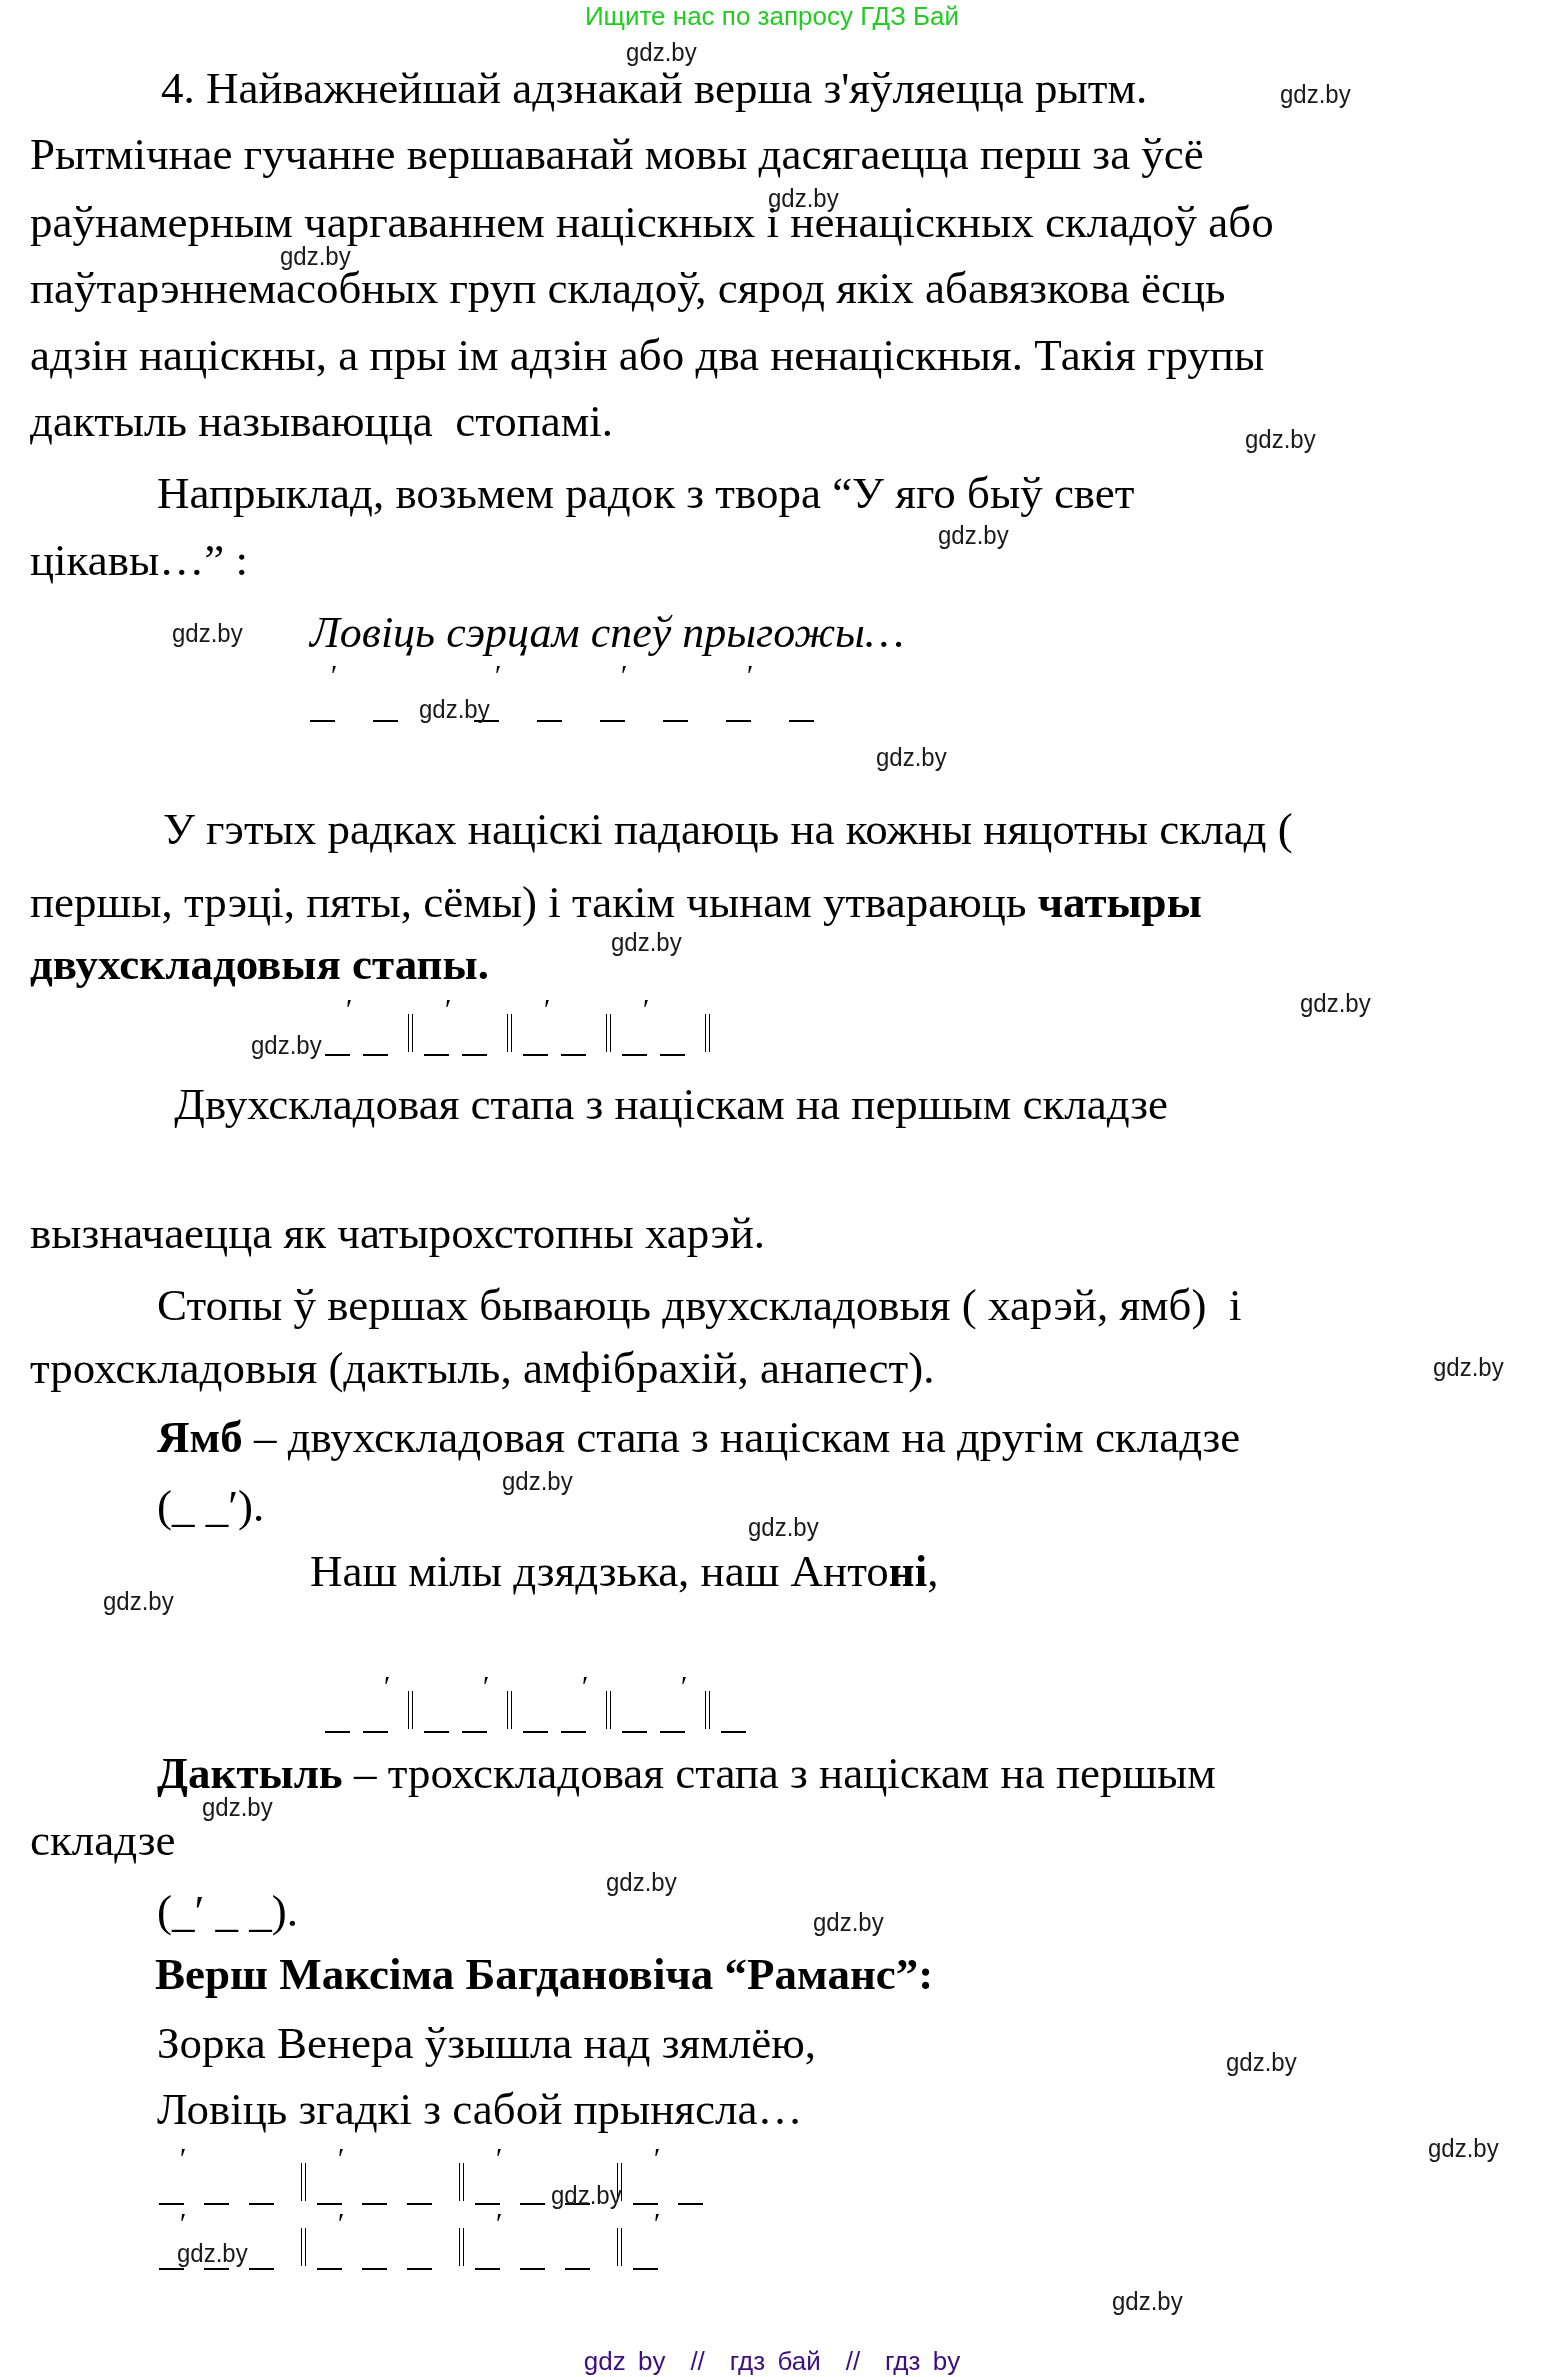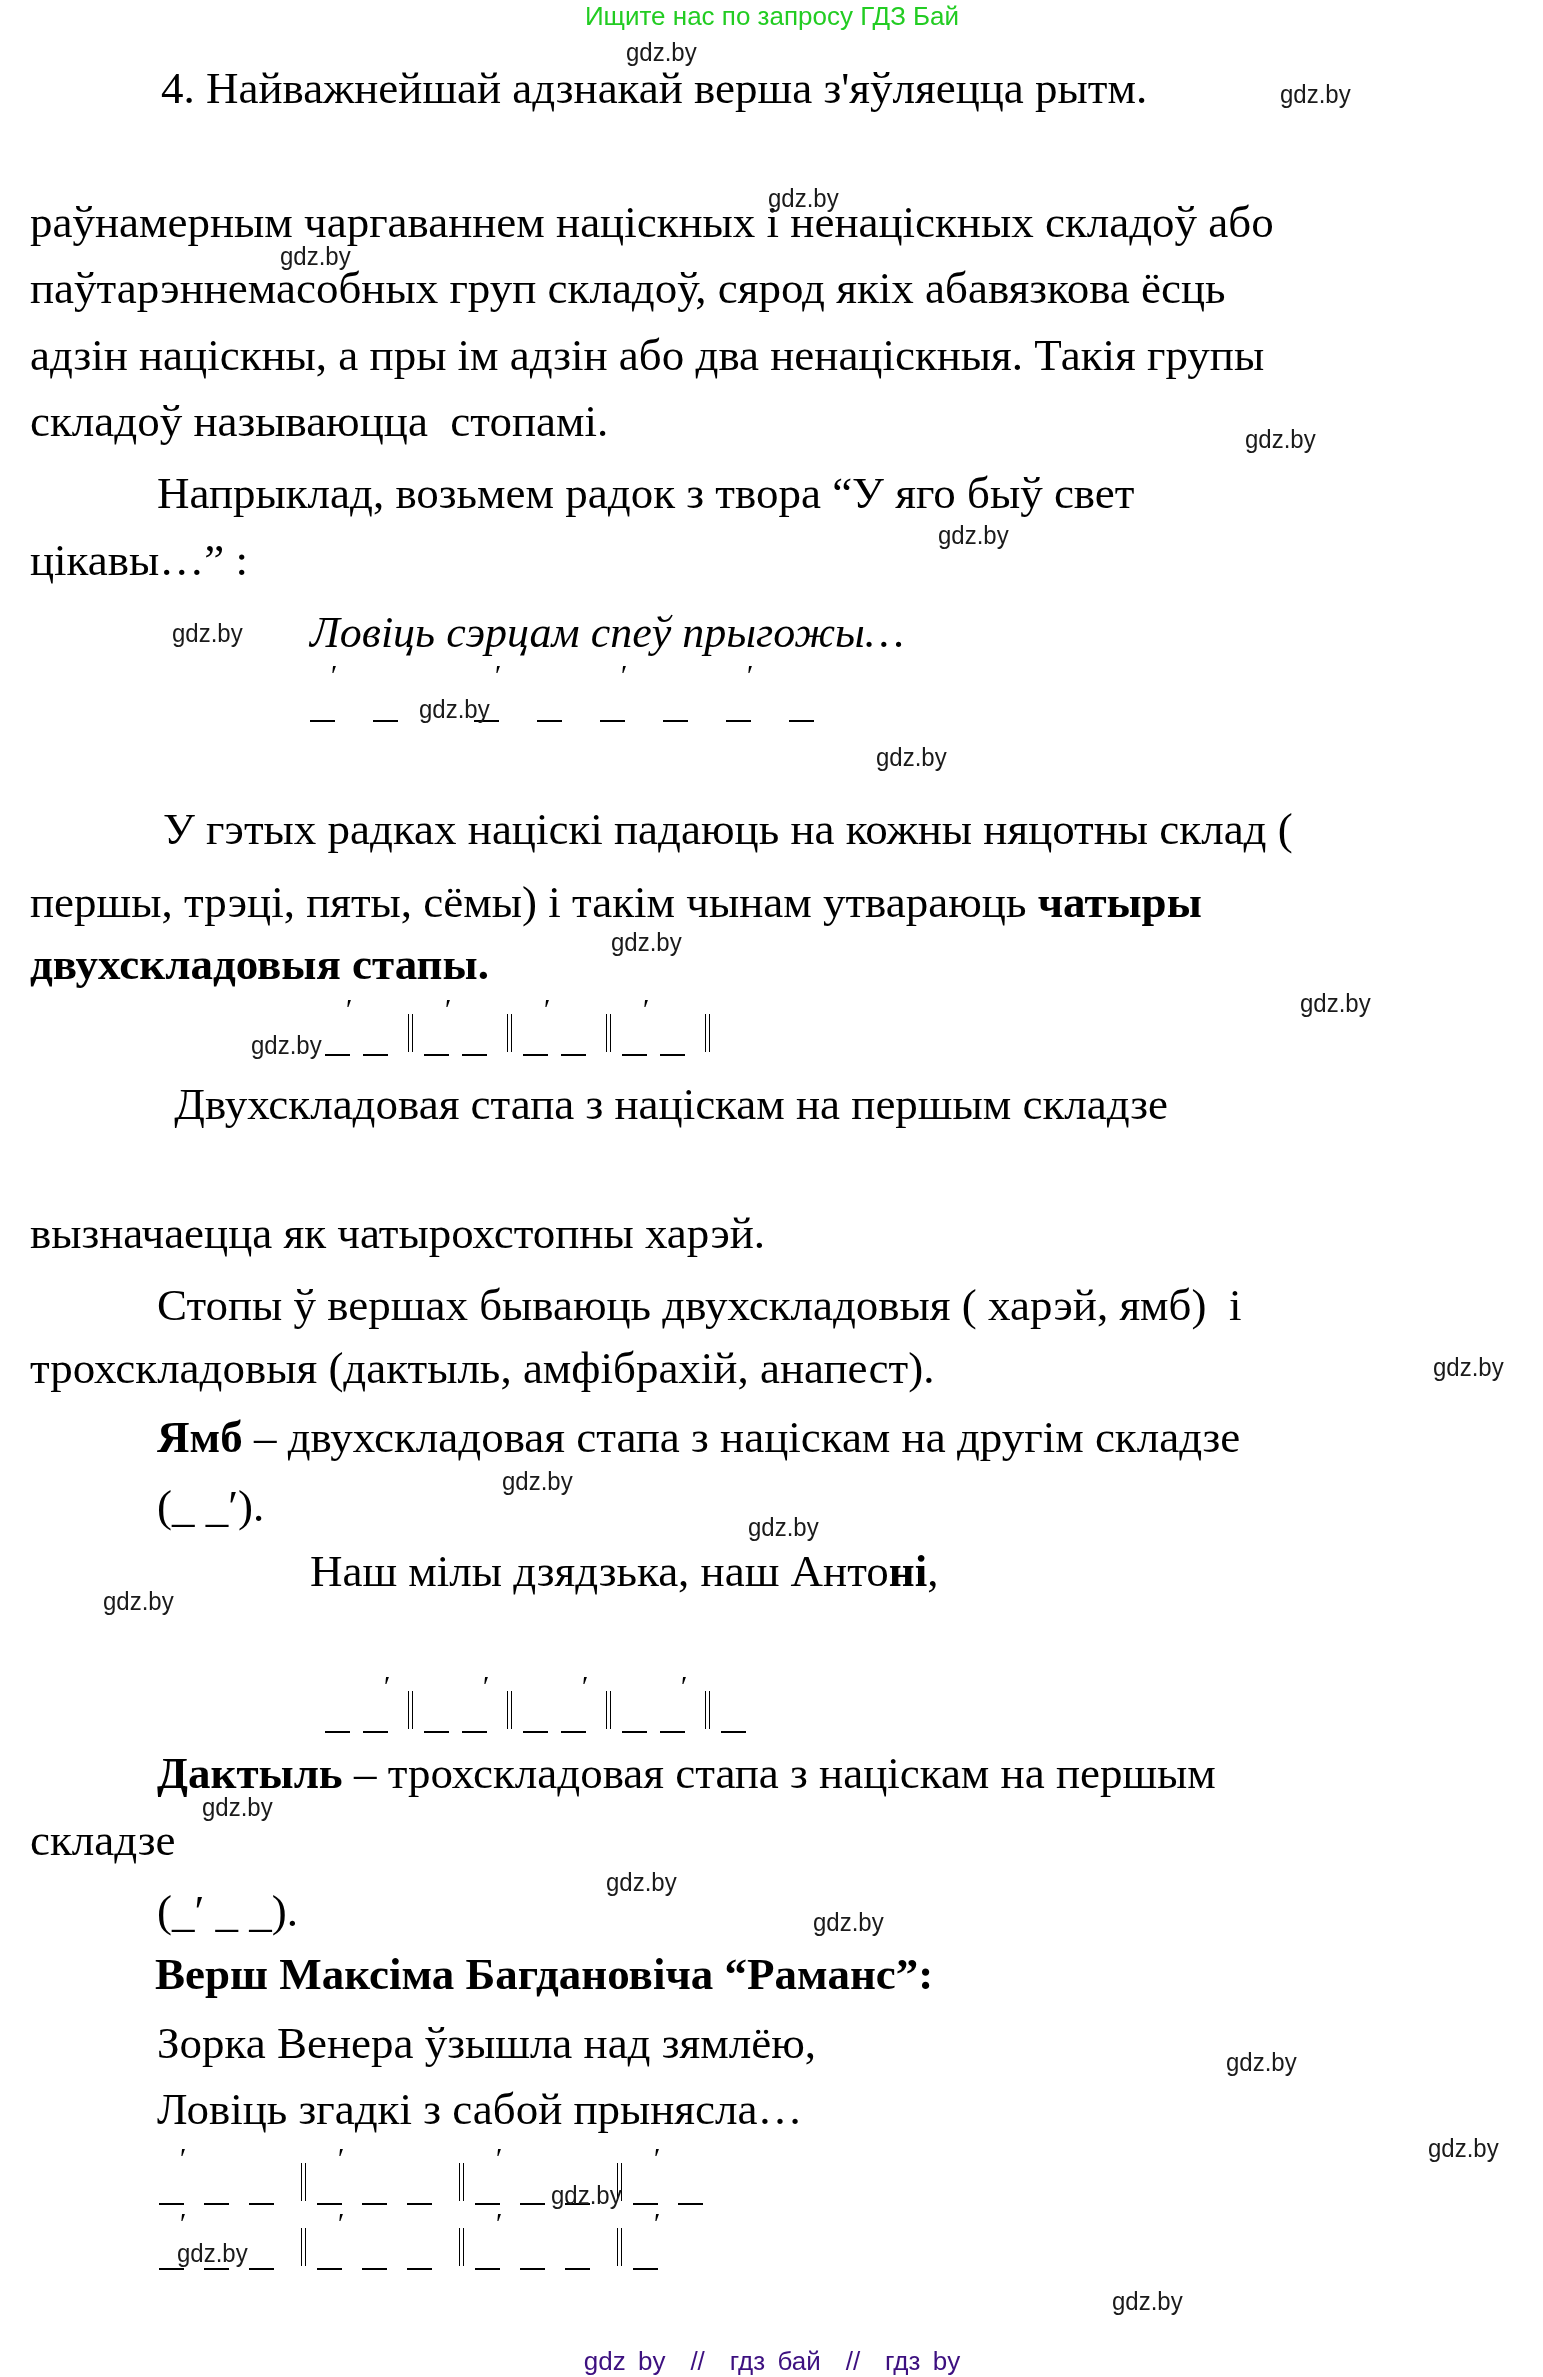--- a/index.html
+++ b/index.html
@@ -48,24 +48,25 @@
   }
 </style>
 </head>
 <body>
 
 <div class="page">
 
   <div class="header-banner">Ищите нас по запросу ГДЗ Бай</div>
 
   <p class="ln" style="left:161px; top:66px;">4. Найважнейшай адзнакай верша з'яўляецца рытм.</p>
+  <p class="ln" style="left:30px; top:132px;">Рытмічнае гучанне вершаванай мовы дасягаецца перш за ўсё</p>
   <p class="ln" style="left:30px; top:200px;">раўнамерным чаргаваннем націскных і ненаціскных складоў або</p>
   <p class="ln" style="left:30px; top:266px;">паўтарэннемасобных груп складоў, сярод якіх абавязкова ёсць</p>
   <p class="ln" style="left:30px; top:333px;">адзін націскны, а пры ім адзін або два ненаціскныя. Такія групы</p>
-  <p class="ln" style="left:30px; top:399px; white-space:pre;">складоў называюцца  стопамі.</p>
+  <p class="ln" style="left:30px; top:399px; white-space:pre;">дактыль называюцца  стопамі.</p>
 
   <p class="ln" style="left:157px; top:471px;">Напрыклад, возьмем радок з твора “У яго быў свет</p>
   <p class="ln" style="left:30px; top:538px;">цікавы…” :</p>
 
   <p class="ln it" style="left:310px; top:610px; font-size:44px;">Ловіць сэрцам спеў прыгожы…</p>
 
   <div class="scan" style="left:310px; top:664px;"><span class="tok" style="width: 63px;"><span class="u"></span><span class="p">′</span></span><span class="tok" style="width: 63px;"><span class="u"></span></span><span class="tok" style="width: 38px;"></span><span class="tok" style="width: 63px;"><span class="u"></span><span class="p">′</span></span><span class="tok" style="width: 63px;"><span class="u"></span></span><span class="tok" style="width: 63px;"><span class="u"></span><span class="p">′</span></span><span class="tok" style="width: 63px;"><span class="u"></span></span><span class="tok" style="width: 63px;"><span class="u"></span><span class="p">′</span></span><span class="tok" style="width: 63px;"><span class="u"></span></span></div>
 
   <p class="ln" style="left:163px; top:807px;">У гэтых радках націскі падаюць на кожны няцотны склад (</p>
   <p class="ln" style="left:30px; top:880px; white-space:pre;text-align:right;"><span>першы, трэці, пяты, сёмы) і такім чынам утвараюць </span><b>чатыры</b></p>

